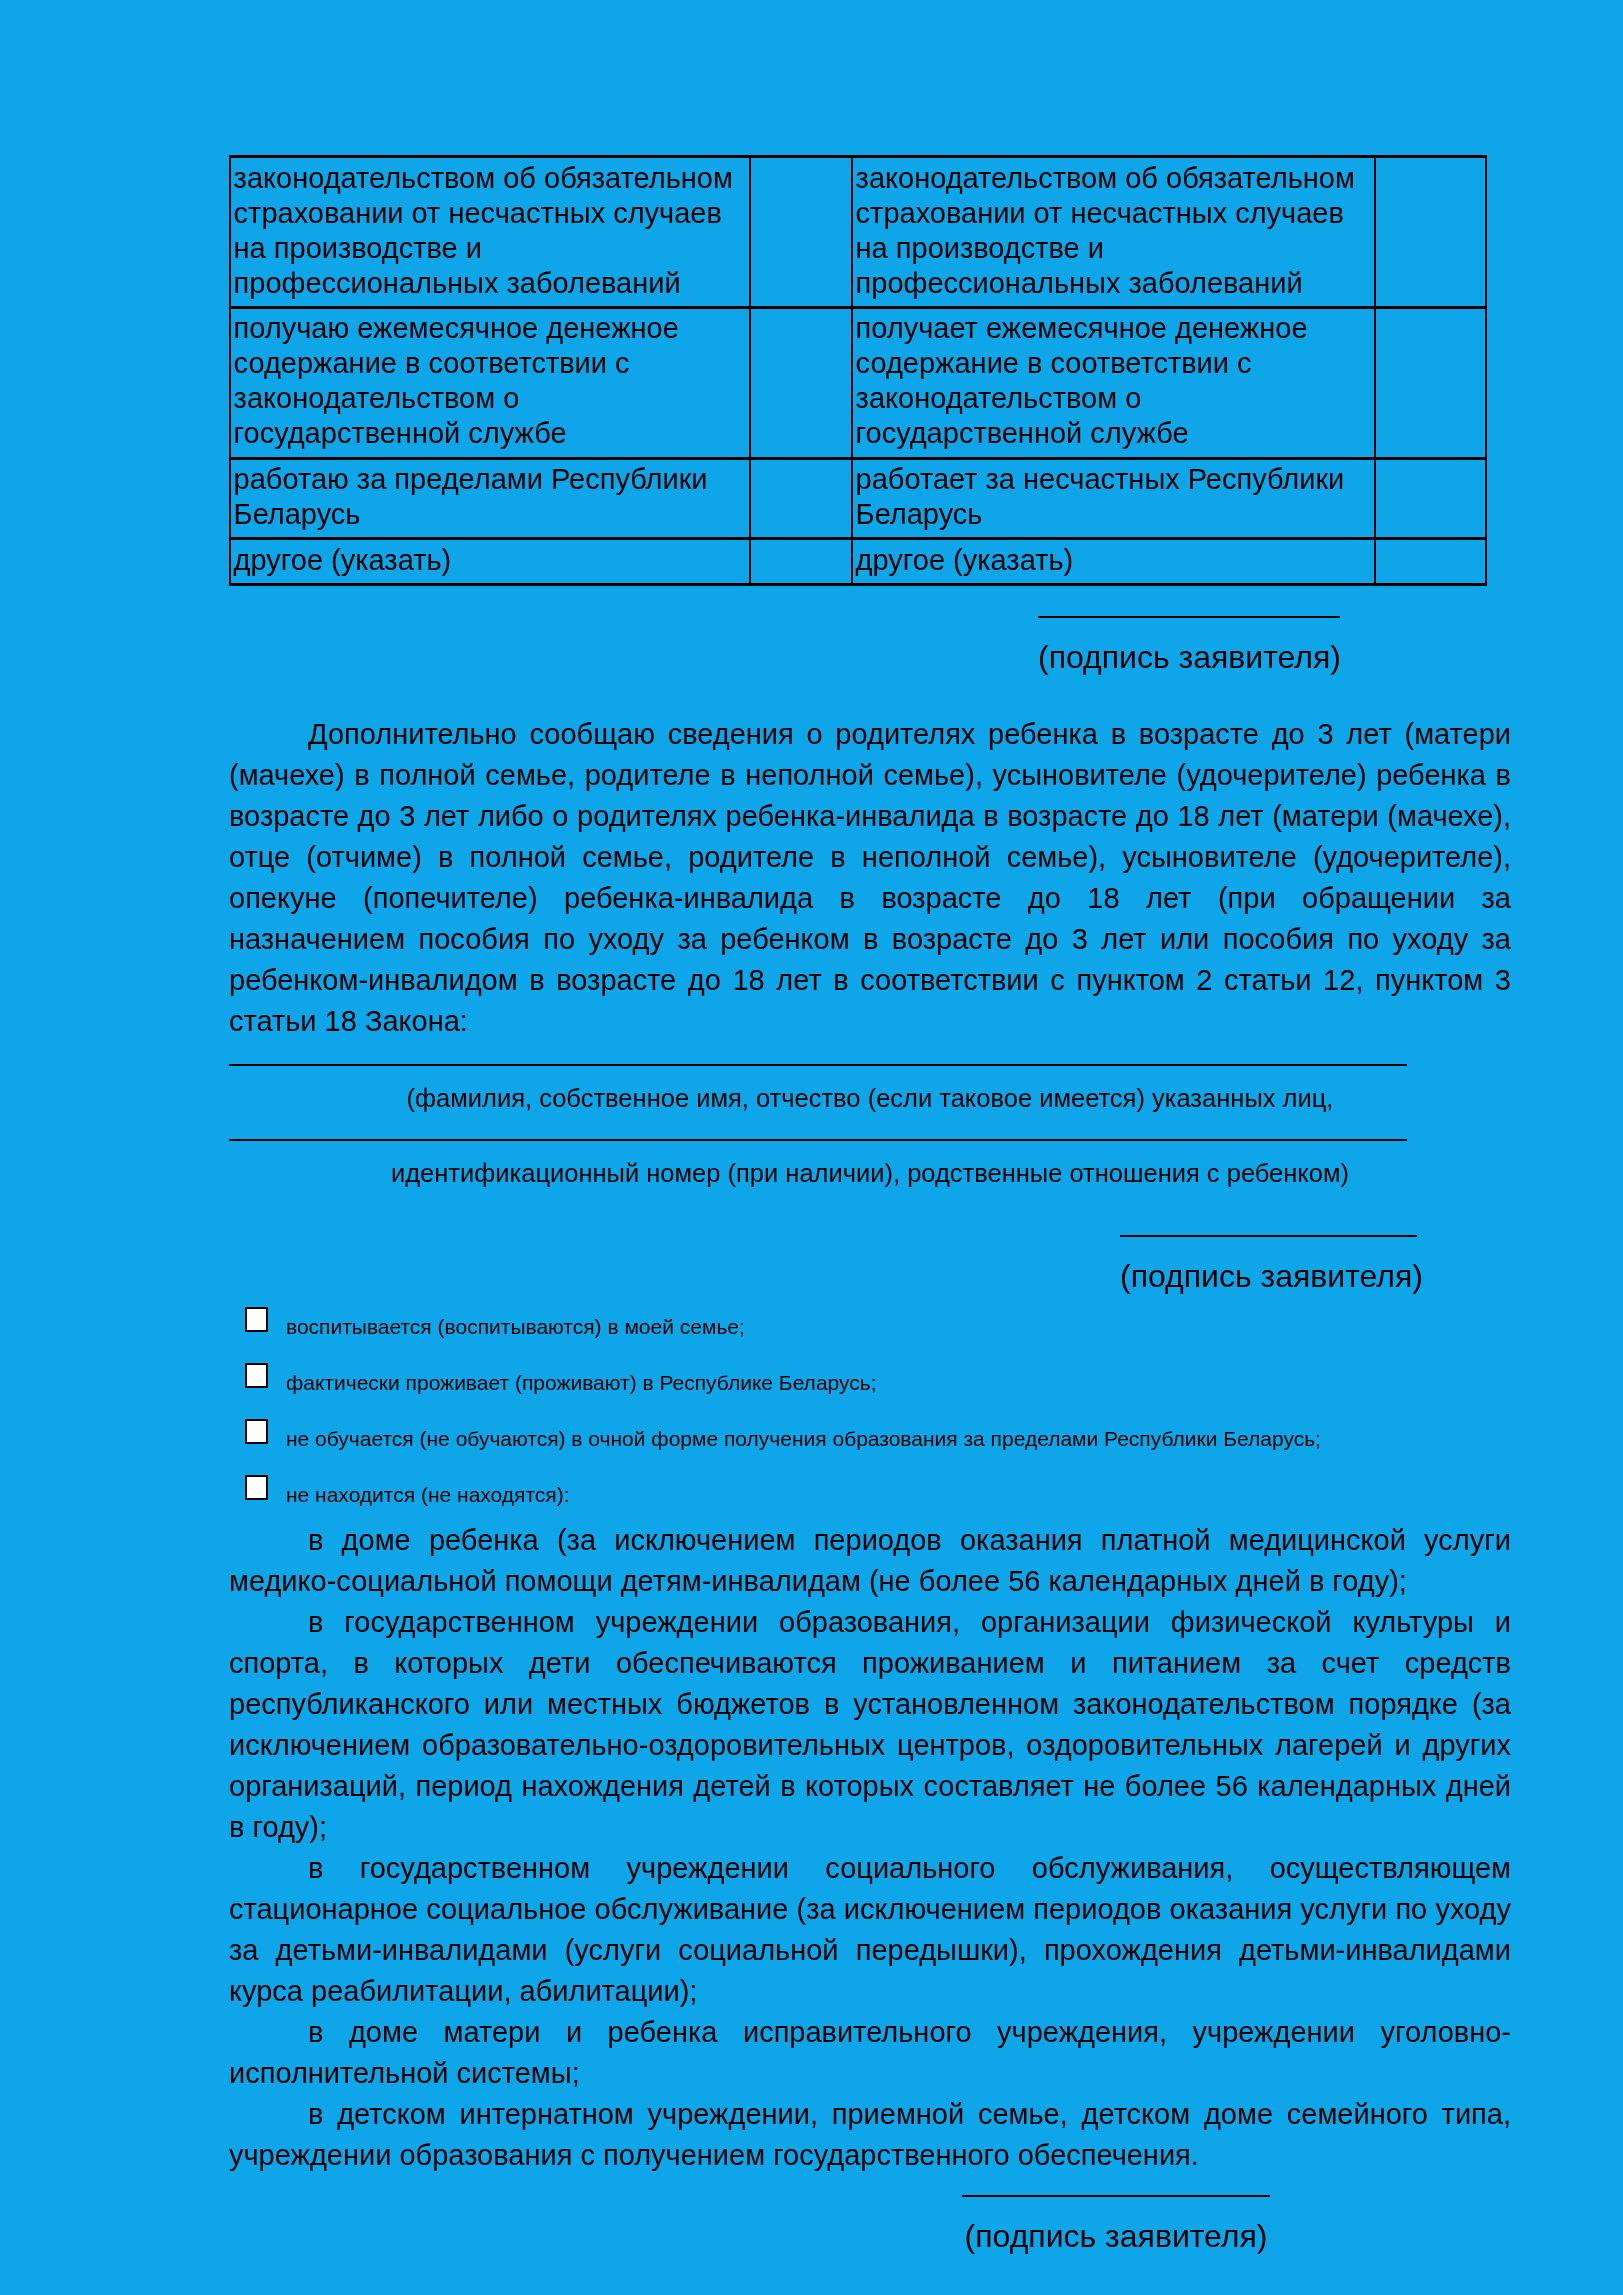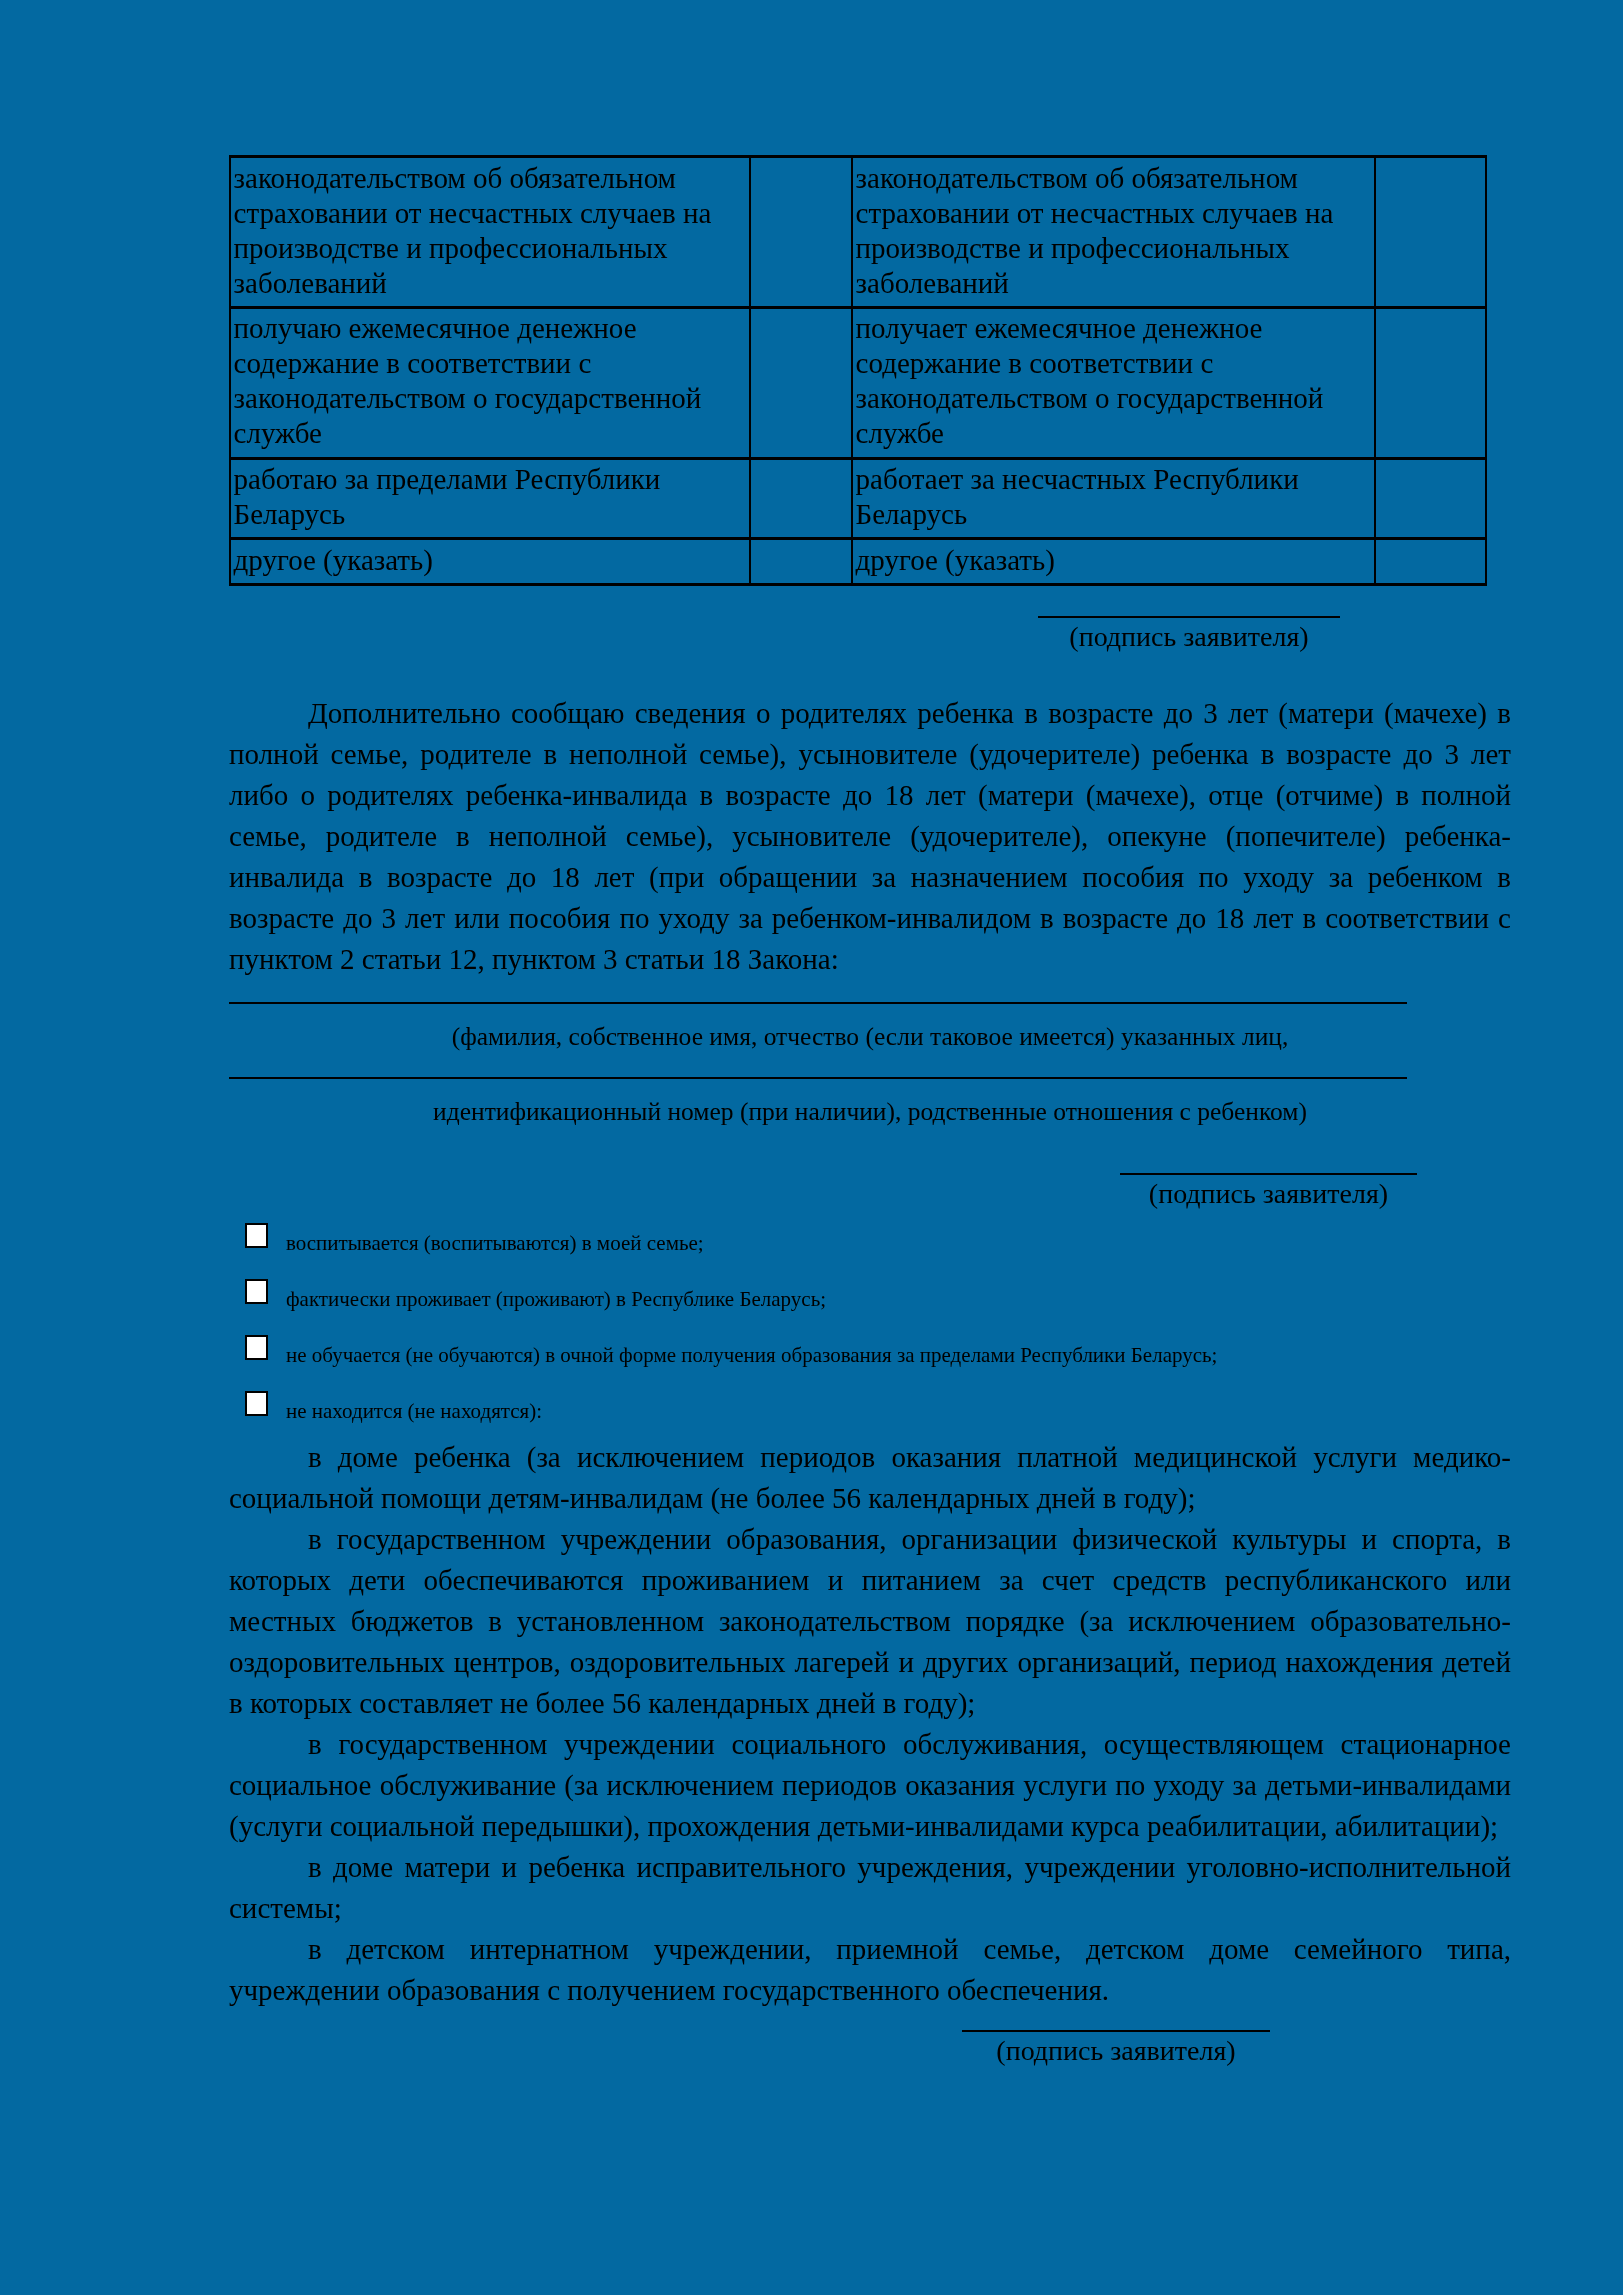--- a/index.html
+++ b/index.html
@@ -2,23 +2,23 @@
 <html style="font-size:10.5px"><head>
 <meta charset="utf-8">
 <style>
   html, body { margin:0; padding:0; background:#ffffff; }
   .page {
     position: relative;
     width: 1623px;
     height: 2295px;
     box-sizing: border-box;
     padding: 155px 112px 0 229px;
-    background: #0369a1;
+    background: #0ea5e9;
     color: #000000;
-    font-family: Liberation Serif, serif;
+    font-family: Liberation Sans, sans-serif;
     font-size: 29px;
     overflow: hidden;
   }
 
   
   table.status-table {
     border-collapse: collapse;
     table-layout: fixed;
     width: 1256px;
   }
@@ -36,25 +36,26 @@
   col.c-text2 { width: 523px; }
   col.c-mark2 { width: 111px; }
 
   
   .sig { }
   .sig1 { margin-top: 30px; width: 302px; margin-left: 809px; }
   .sig2 { margin-top: 47px; width: 297px; margin-left: 891px; }
   .sig3 { margin-top: 19.6px; width: 308px; margin-left: 733px; }
   .sig-line { height: 0; border-bottom: 2.6px solid #000; }
   .sig-caption {
-    font-size: 28px;
+    font-size: 32px;
     line-height: 27.5px;
     padding-top: 5.2px;
     text-align: center;
     white-space: nowrap;
+    margin-top: 21px;
   }
 
   
   .para {
     margin: 0;
     font-size: 29px;
     line-height: 41px;
     text-align: justify;
     text-indent: 79px;
   }

